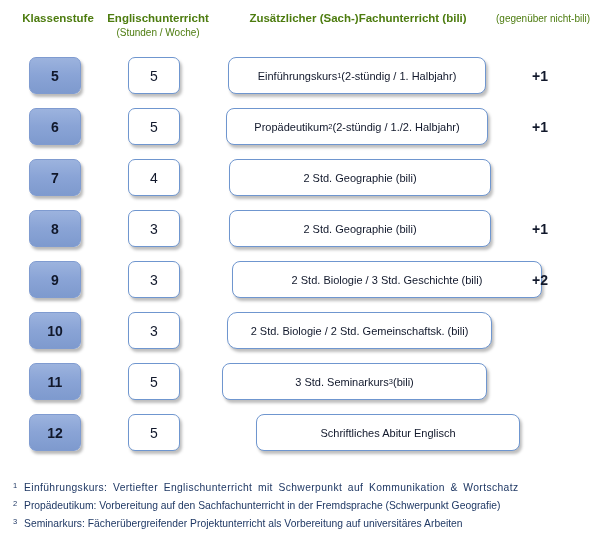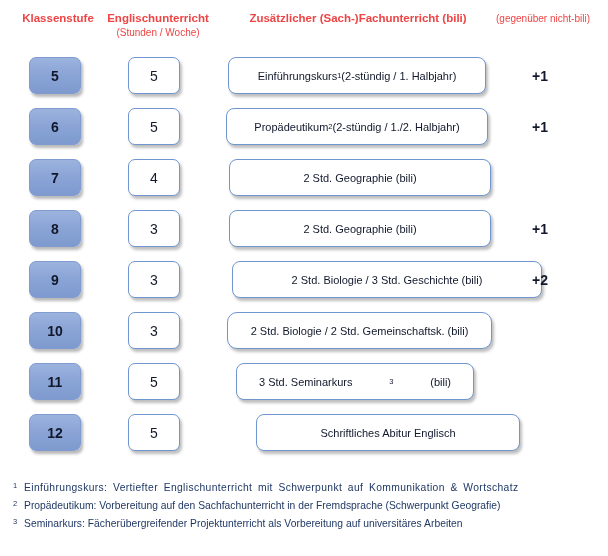--- a/index.html
+++ b/index.html
@@ -20,21 +20,21 @@
   #header-row {
     position: absolute;
     top: 0;
     left: 0;
     width: 608px;
     height: 52px;
   }
   .hdr {
     position: absolute;
     text-align: center;
-    color: #ef4444;
+    color: #4d7c0f;
     line-height: 1.25;
   }
   .hdr-main {
     font-size: 11.5px;
     font-weight: bold;
     display: block;
     white-space: nowrap;
   }
   .hdr-sub {
     font-size: 10px;
@@ -247,21 +247,21 @@
       <div class="grade-chip">10</div>
       <div class="hours-chip">3</div>
       <div class="subject-box" style="left: 227px; width: 265px; border-radius: 10px;">
         <span>2 Std. Biologie / 2 Std. Gemeinschaftsk. (bili)</span>
       </div>
       <div class="bonus"></div>
     </div>
     <div class="row">
       <div class="grade-chip">11</div>
       <div class="hours-chip">5</div>
-      <div class="subject-box" style="left: 236px; width: 238px; justify-content: space-between;">
+      <div class="subject-box" style="left: 222px; width: 265px;">
         <span>3 Std. Seminarkurs</span>
         <sup>3</sup>
         <span> (bili)</span>
       </div>
       <div class="bonus"></div>
     </div>
     <div class="row">
       <div class="grade-chip">12</div>
       <div class="hours-chip">5</div>
       <div class="subject-box" style="left: 229px; width: 264px; margin-left: 27px;">

